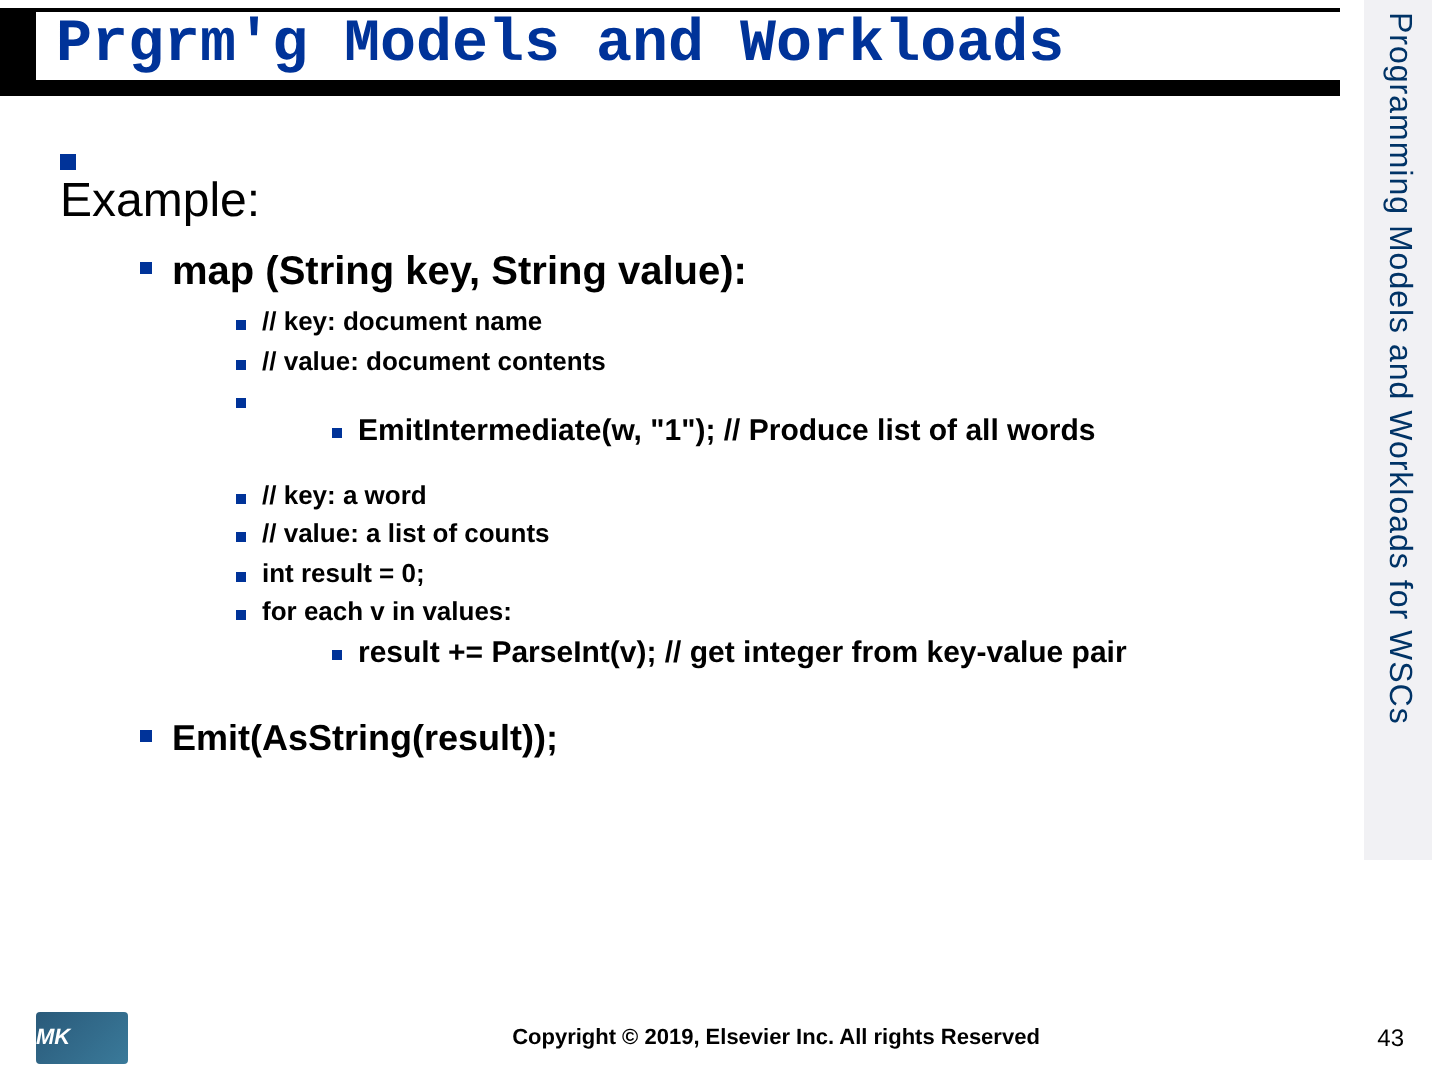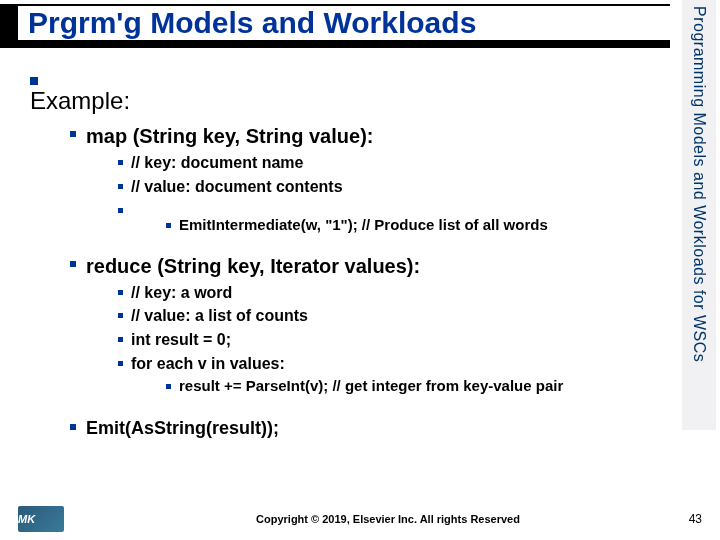--- a/index.html
+++ b/index.html
@@ -14,20 +14,21 @@
   .title-bar {
     position: absolute;
     top: 4px;
     left: 28px;
     right: 50px;
     height: 44px;
     border-top: 2px solid #000;
     border-bottom: 8px solid #000;
     display: flex;
     align-items: center;
+    font-family: Liberation Mono, monospace;
   }
   .title-bar::before {
     content: "";
     position: absolute;
     left: -28px;
     top: -2px;
     width: 28px;
     height: 2px;
     background: #000;
   }
@@ -103,21 +104,21 @@
     margin-right: 10px;
   }
   .bullet.xs {
     width: 5px;
     height: 5px;
     margin-top: 8px;
     margin-right: 8px;
   }
   .l0 { margin-left: 0; font-size: 24px; flex-direction: column; }
   .l1 { margin-left: 40px; font-size: 20px; font-weight: bold; margin-top: 6px; }
-  .l2 { margin-left: 88px; font-size: 16px; font-weight: bold; }
+  .l2 { margin-left: 88px; font-size: 13px; font-weight: bold; }
   .l3 { margin-left: 136px; font-size: 15px; font-weight: bold; }
   .l1b { margin-left: 40px; font-size: 18px; font-weight: bold; margin-top: 20px; }
   .gap { height: 10px; }
   .footer {
     position: absolute;
     bottom: 8px;
     left: 0;
     right: 0;
     display: flex;
     align-items: center;
@@ -188,24 +189,20 @@
   <div class="lvl l2">
     <div class="bullet xs"></div>
   </div>
   <div class="lvl l3">
     <div class="bullet xs"></div>
     <div>EmitIntermediate(w, "1");  // Produce list of all words</div>
   </div>
 
   <div class="gap"></div>
 
-  <div class="lvl l1">
-    <div class="bullet sm"></div>
-    <div>reduce (String key, Iterator values):</div>
-  </div>
 
   <div class="lvl l2">
     <div class="bullet xs"></div>
     <div>// key:  a word</div>
   </div>
   <div class="lvl l2">
     <div class="bullet xs"></div>
     <div>// value:  a list of counts</div>
   </div>
   <div class="lvl l2">

